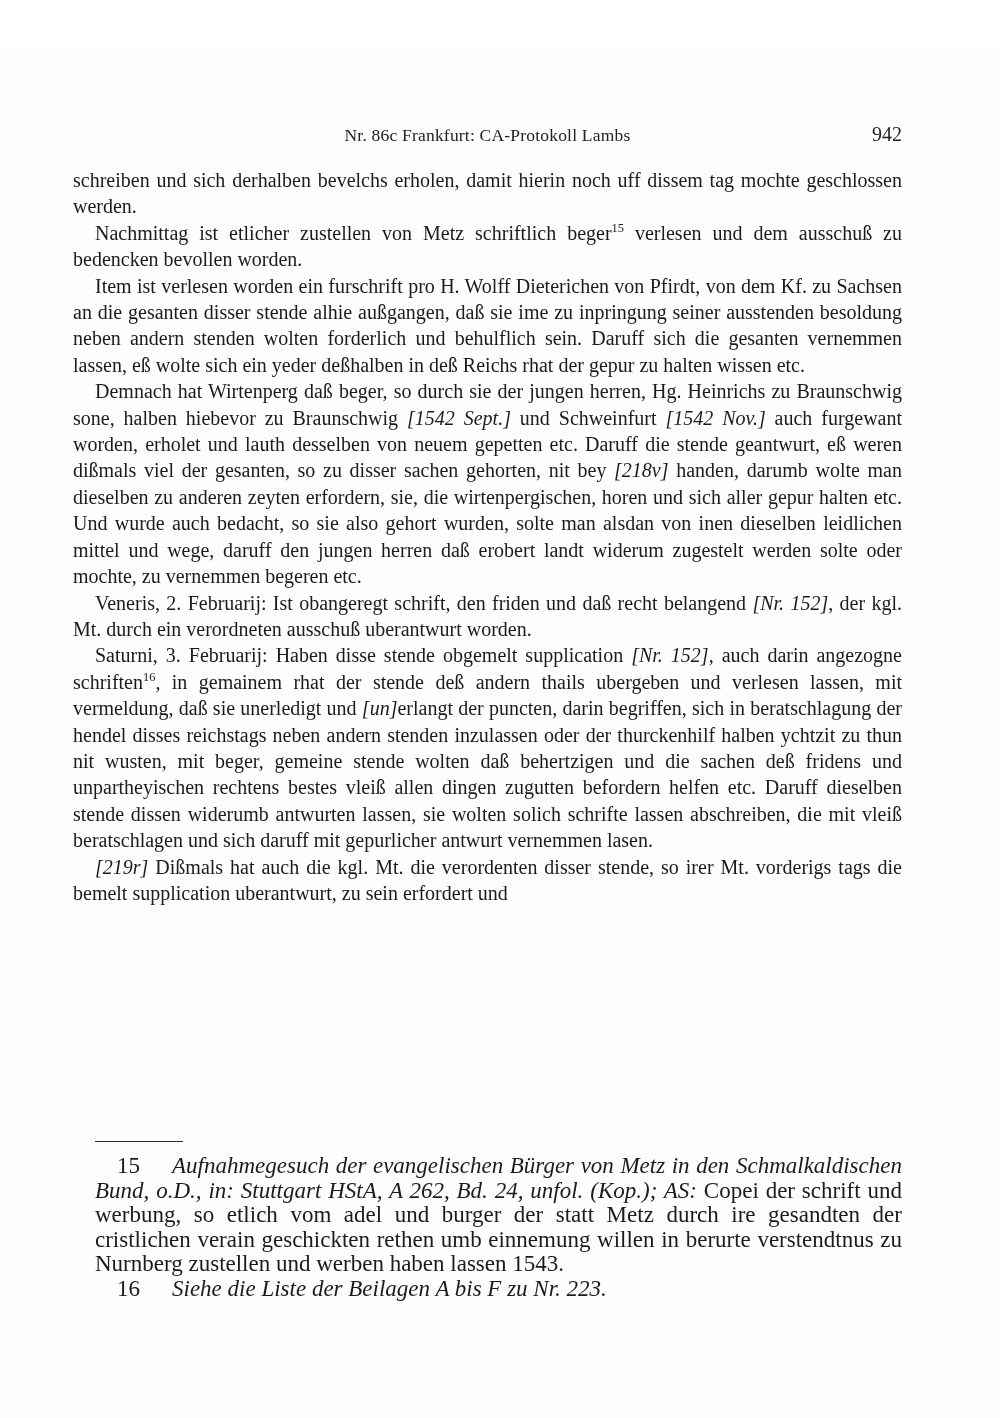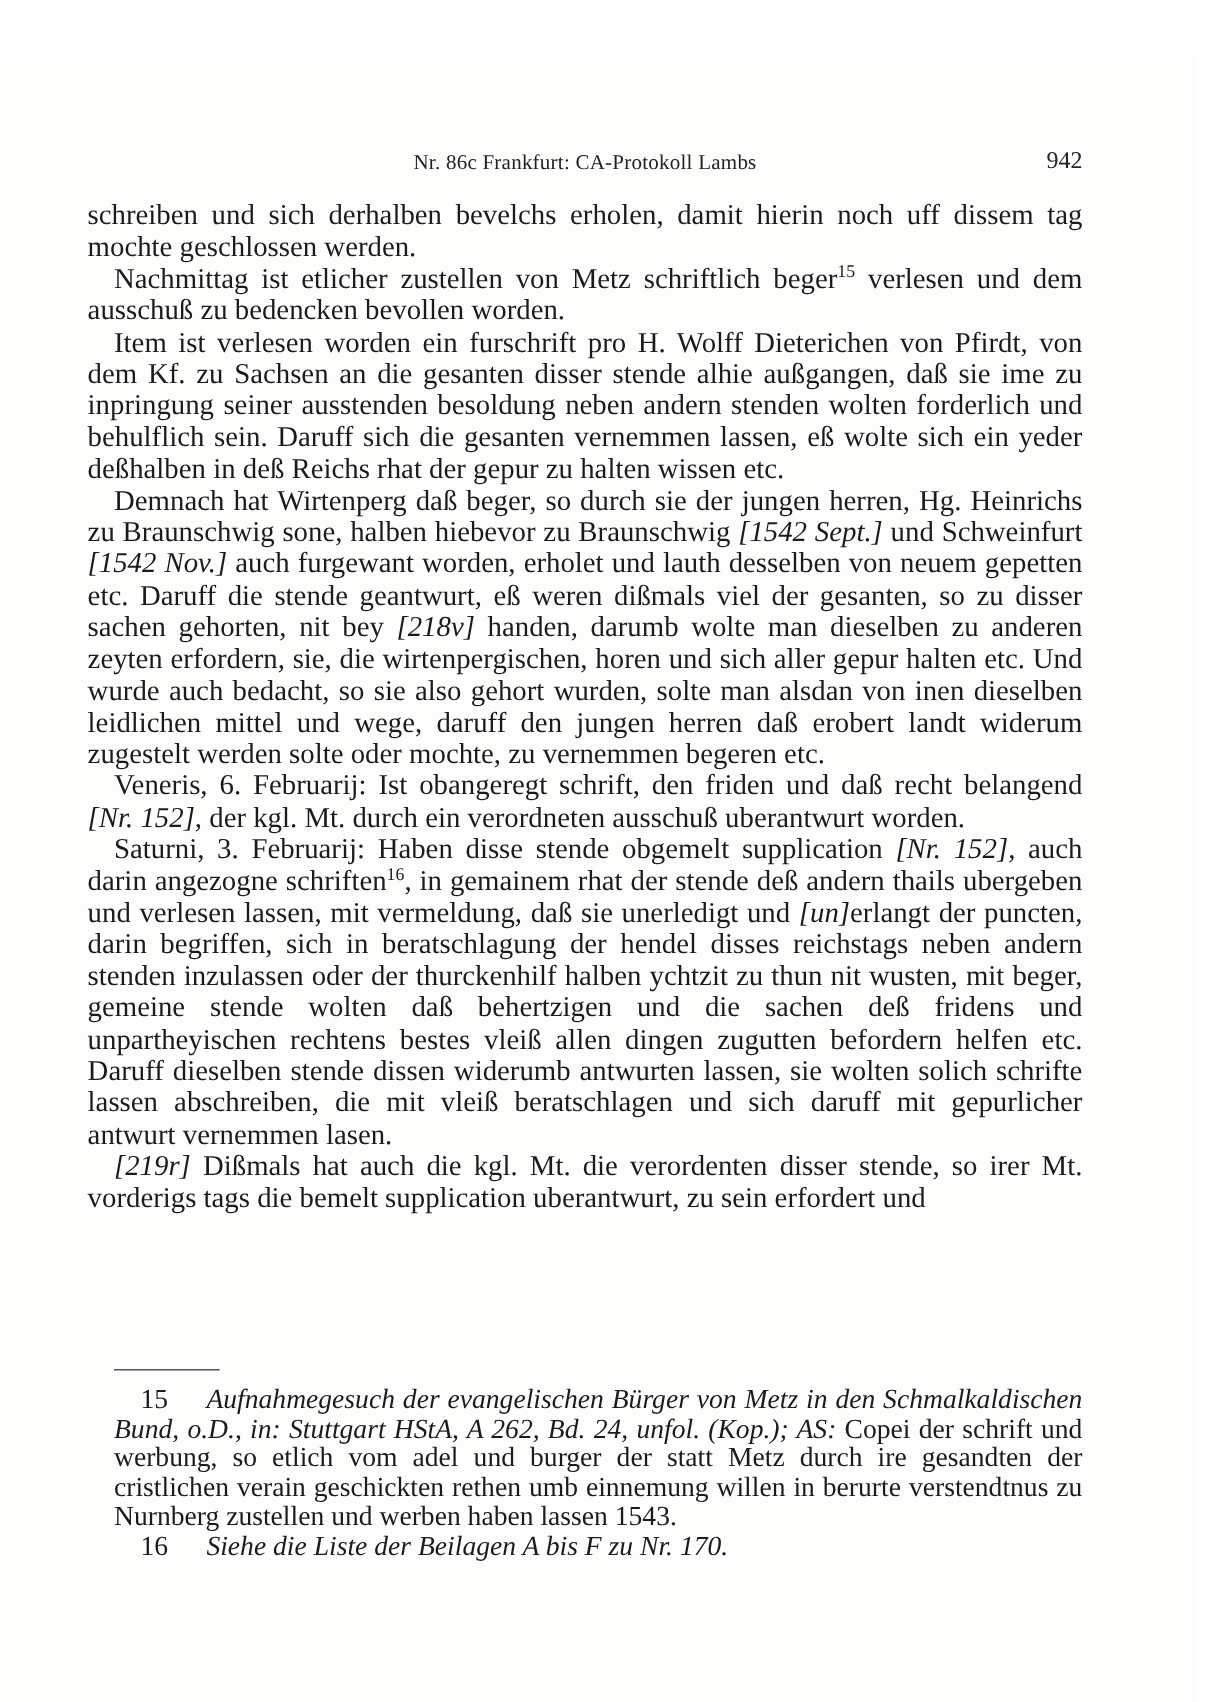--- a/index.html
+++ b/index.html
@@ -28,21 +28,21 @@
     color: #222;
   }
   .page-number {
     position: absolute;
     right: 0;
     top: -2px;
     font-size: 20px;
     color: #222;
   }
   .body-text {
-    font-size: 24px;
+    font-size: 20px;
     line-height: 26.4px;
     text-align: justify;
   }
   p.para { margin: 0; }
   p.para.indent { text-indent: 22px; }
   .it { font-style: italic; }
   sup.ref {
     font-size: 0.62em;
     line-height: 0;
     vertical-align: super;
@@ -76,24 +76,24 @@
   <div class="header">
     <span class="running-title">Nr. 86c Frankfurt: CA-Protokoll Lambs</span>
     <span class="page-number">942</span>
   </div>
 
   <div class="body-text">
     <p class="para"><span>schreiben und sich derhalben bevelchs erholen, damit hierin noch uff dissem tag mochte geschlossen werden.</span></p>
     <p class="para indent"><span>Nachmittag ist etlicher zustellen von Metz schriftlich beger</span><sup class="ref">15</sup><span> verlesen und dem ausschuß zu bedencken bevollen worden.</span></p>
     <p class="para indent"><span>Item ist verlesen worden ein furschrift pro H. Wolff Dieterichen von Pfirdt, von dem Kf. zu Sachsen an die gesanten disser stende alhie außgangen, daß sie ime zu inpringung seiner ausstenden besoldung neben andern stenden wolten forderlich und behulflich sein. Daruff sich die gesanten vernemmen lassen, eß wolte sich ein yeder deßhalben in deß Reichs rhat der gepur zu halten wissen etc.</span></p>
     <p class="para indent"><span>Demnach hat Wirtenperg daß beger, so durch sie der jungen herren, Hg. Heinrichs zu Braunschwig sone, halben hiebevor zu Braunschwig </span><span class="it">[1542 Sept.]</span><span> und Schweinfurt </span><span class="it">[1542 Nov.]</span><span> auch furgewant worden, erholet und lauth desselben von neuem gepetten etc. Daruff die stende geantwurt, eß weren dißmals viel der gesanten, so zu disser sachen gehorten, nit bey </span><span class="it">[218v]</span><span> handen, darumb wolte man dieselben zu anderen zeyten erfordern, sie, die wirtenpergischen, horen und sich aller gepur halten etc. Und wurde auch bedacht, so sie also gehort wurden, solte man alsdan von inen dieselben leidlichen mittel und wege, daruff den jungen herren daß erobert landt widerum zugestelt werden solte oder mochte, zu vernemmen begeren etc.</span></p>
-    <p class="para indent"><span>Veneris, 6. Februarij: Ist obangeregt schrift, den friden und daß recht belangend </span><span class="it">[Nr. 152]</span><span>, der kgl. Mt. durch ein verordneten ausschuß uberantwurt worden.</span></p>
+    <p class="para indent"><span>Veneris, 2. Februarij: Ist obangeregt schrift, den friden und daß recht belangend </span><span class="it">[Nr. 152]</span><span>, der kgl. Mt. durch ein verordneten ausschuß uberantwurt worden.</span></p>
     <p class="para indent"><span>Saturni, 3. Februarij: Haben disse stende obgemelt supplication </span><span class="it">[Nr. 152]</span><span>, auch darin angezogne schriften</span><sup class="ref">16</sup><span>, in gemainem rhat der stende deß andern thails ubergeben und verlesen lassen, mit vermeldung, daß sie unerledigt und </span><span class="it">[un]</span><span>erlangt der puncten, darin begriffen, sich in beratschlagung der hendel disses reichstags neben andern stenden inzulassen oder der thurckenhilf halben ychtzit zu thun nit wusten, mit beger, gemeine stende wolten daß behertzigen und die sachen deß fridens und unpartheyischen rechtens bestes vleiß allen dingen zugutten befordern helfen etc. Daruff dieselben stende dissen widerumb antwurten lassen, sie wolten solich schrifte lassen abschreiben, die mit vleiß beratschlagen und sich daruff mit gepurlicher antwurt vernemmen lasen.</span></p>
     <p class="para indent"><span class="it">[219r]</span><span> Dißmals hat auch die kgl. Mt. die verordenten disser stende, so irer Mt. vorderigs tags die bemelt supplication uberantwurt, zu sein erfordert und</span></p>
   </div>
 
   <div class="footnotes">
     <div class="fn-rule"></div>
     <p class="fn"><span class="fn-num">15</span><span><span class="it">Aufnahmegesuch der evangelischen Bürger von Metz in den Schmalkaldischen Bund, o.D., in: Stuttgart HStA, A 262, Bd. 24, unfol. (Kop.); AS: </span><span>Copei der schrift und werbung, so etlich vom adel und burger der statt Metz durch ire gesandten der cristlichen verain geschickten rethen umb einnemung willen in berurte verstendtnus zu Nurnberg zustellen und werben haben lassen 1543.</span></span></p>
-    <p class="fn"><span class="fn-num">16</span><span><span class="it">Siehe die Liste der Beilagen A bis F zu Nr. 170.</span></span></p>
+    <p class="fn"><span class="fn-num">16</span><span><span class="it">Siehe die Liste der Beilagen A bis F zu Nr. 223.</span></span></p>
   </div>
 
 </div>
 
 </body></html>

